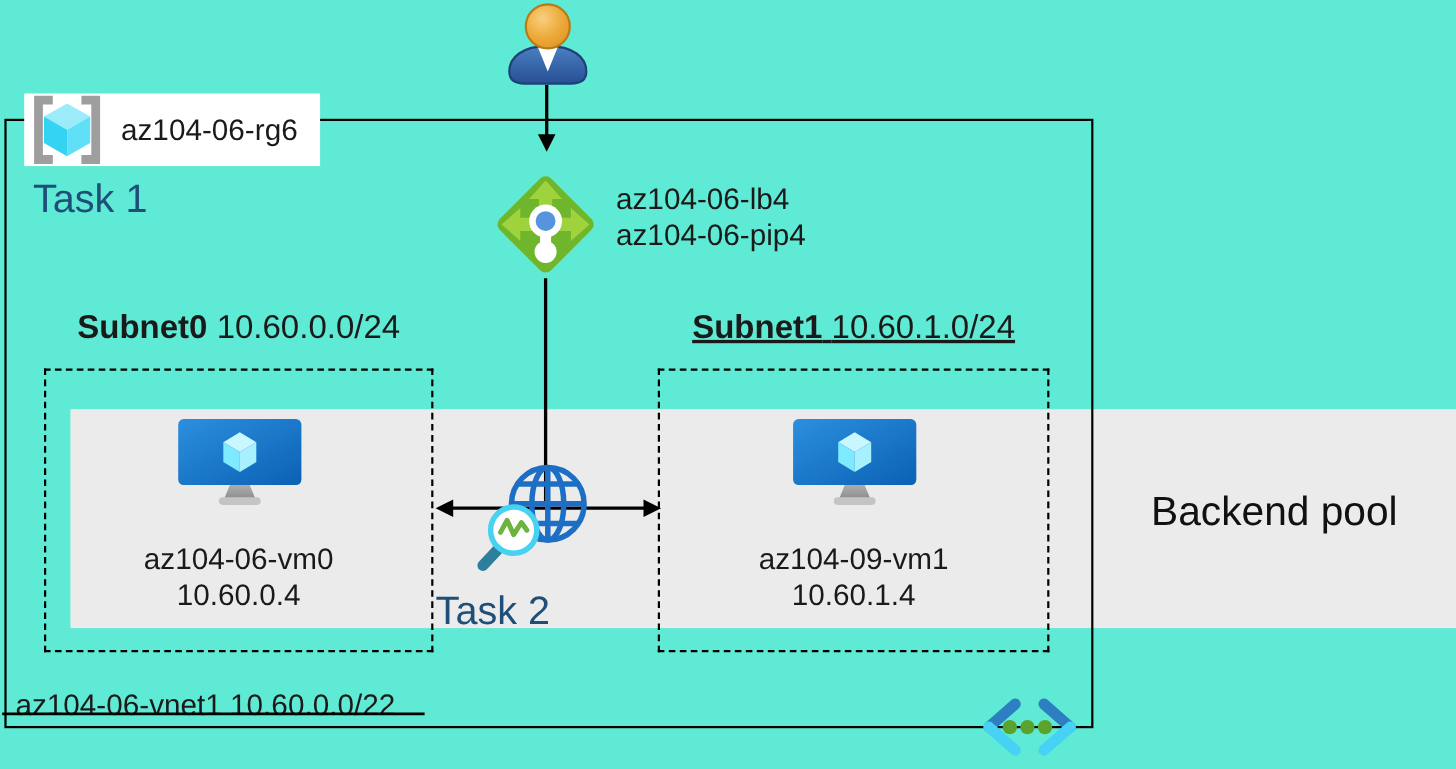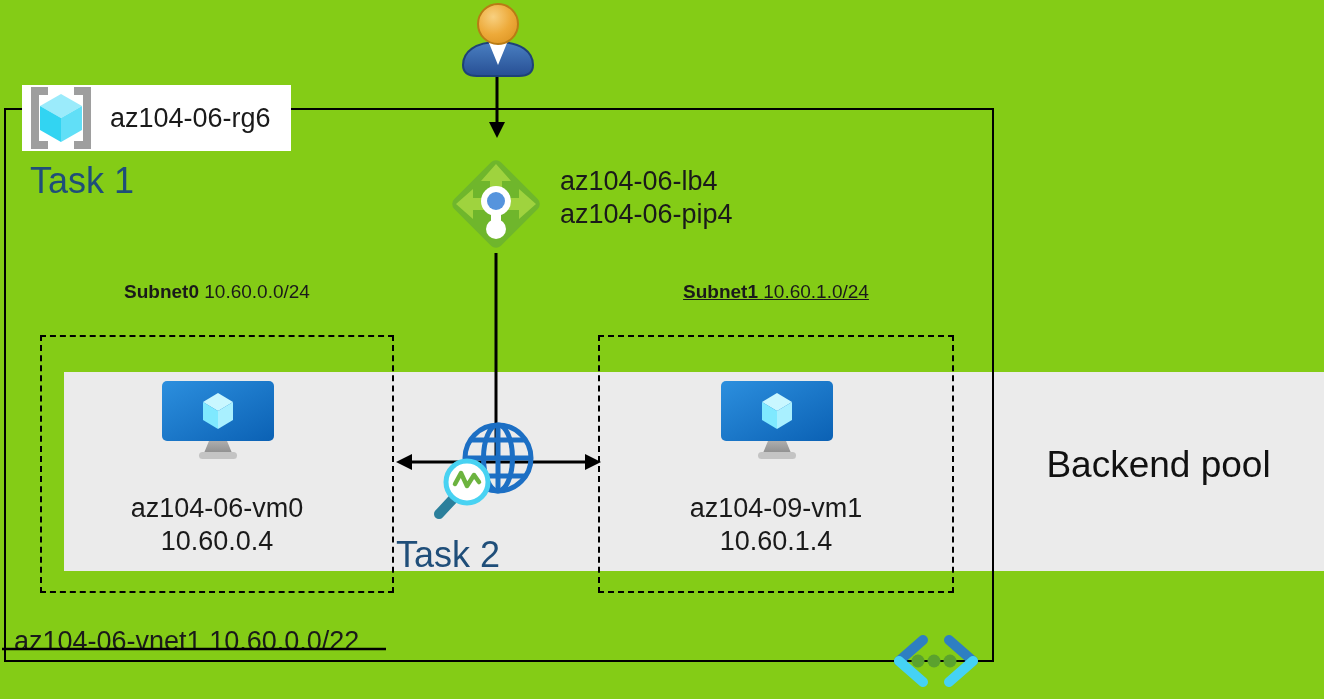--- a/index.html
+++ b/index.html
@@ -1,18 +1,18 @@
 <!DOCTYPE html>
 <html><head>
 <meta charset="utf-8">
 <style>
   * { margin:0; padding:0; box-sizing:border-box; }
   html,body { background:#fff; }
   body { font-family:"Liberation Sans", sans-serif; color:#1a1a1a; }
-  .canvas { position:relative; width:1324px; height:699px; background:#84cc16; overflow:hidden; }
+  .canvas { position:relative; width:1324px; height:699px; background:#5eead4; overflow:hidden; }
 
   .band { position:absolute; left:64px; top:372px; width:1260px; height:199px;
           background:#EBEBEB; z-index:1; }
 
   .rg-box { position:absolute; left:4px; top:108px; width:990px; height:554px;
             border:2.5px solid #000; z-index:2; background:transparent; }
 
   .subnet-box { position:absolute; top:335px; height:258px; border:2px dashed #000; z-index:3; }
   .subnet-box.s0 { left:40px;  width:354px; }
   .subnet-box.s1 { left:598px; width:356px; }
@@ -25,21 +25,21 @@
   .rg-head { position:absolute; left:22px; top:85px; height:66px; display:flex;
              align-items:center; gap:10px; background:#fff; padding:0 20px 0 0; z-index:5; }
   .rg-name { font-size:27px; }
 
   .task { position:absolute; font-size:36px; font-weight:normal; color:#1F4E79; z-index:6; }
   .task1 { left:30px; top:160px; }
   .task2 { left:396px; top:534px; width:200px; text-align:left; }
 
   .lb-labels { position:absolute; left:560px; top:165px; font-size:27px; line-height:33px; z-index:5; }
 
-  .subnet-label { position:absolute; top:281px; font-size:19px; text-align:center; z-index:5; }
+  .subnet-label { position:absolute; top:281px; font-size:30px; text-align:center; z-index:5; }
   .subnet-label.s0 { left:40px;  width:354px; }
   .subnet-label.s1 { left:598px; width:356px;text-decoration:underline; }
   .subnet-label b { font-weight:bold; }
 
   .vm-labels { position:absolute; top:492px; font-size:27px; line-height:33px;
                text-align:center; z-index:5; }
   .vm-labels.v0 { left:40px;  width:354px; }
   .vm-labels.v1 { left:598px; width:356px; }
 
   .backend-label { position:absolute; left:993px; top:444px; width:331px;

